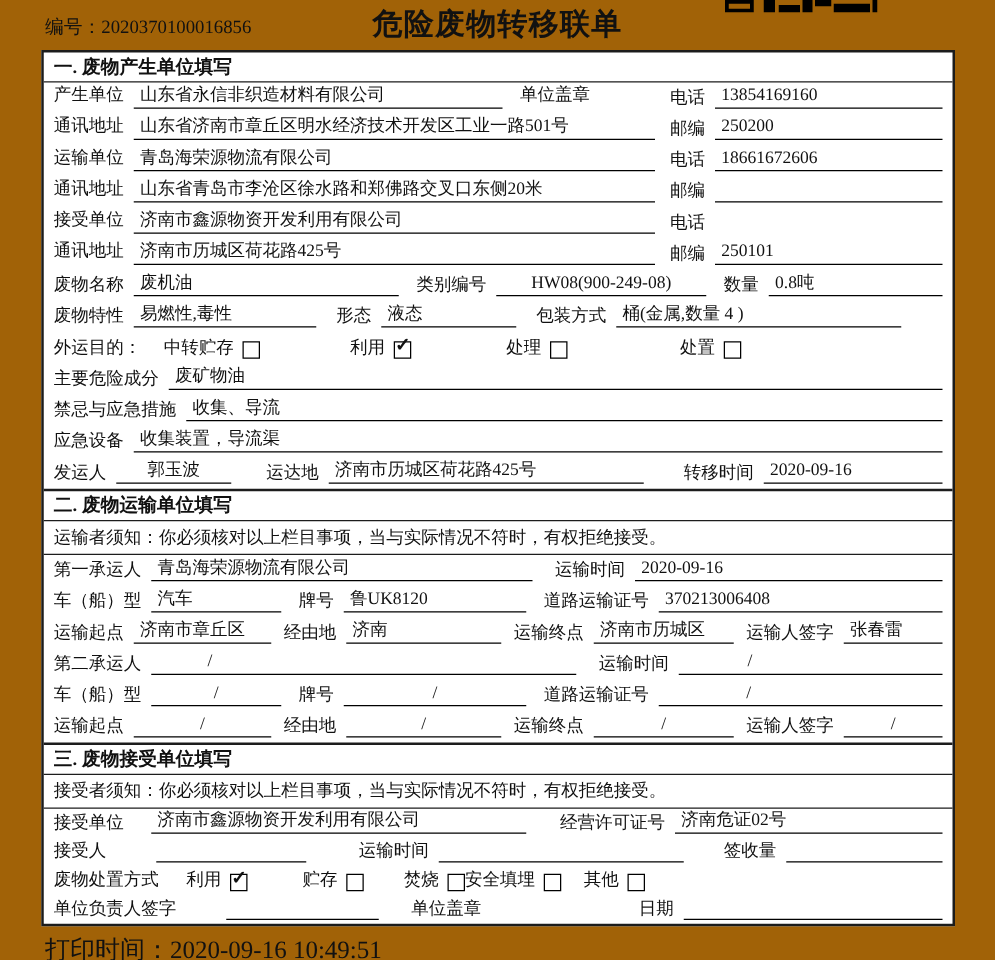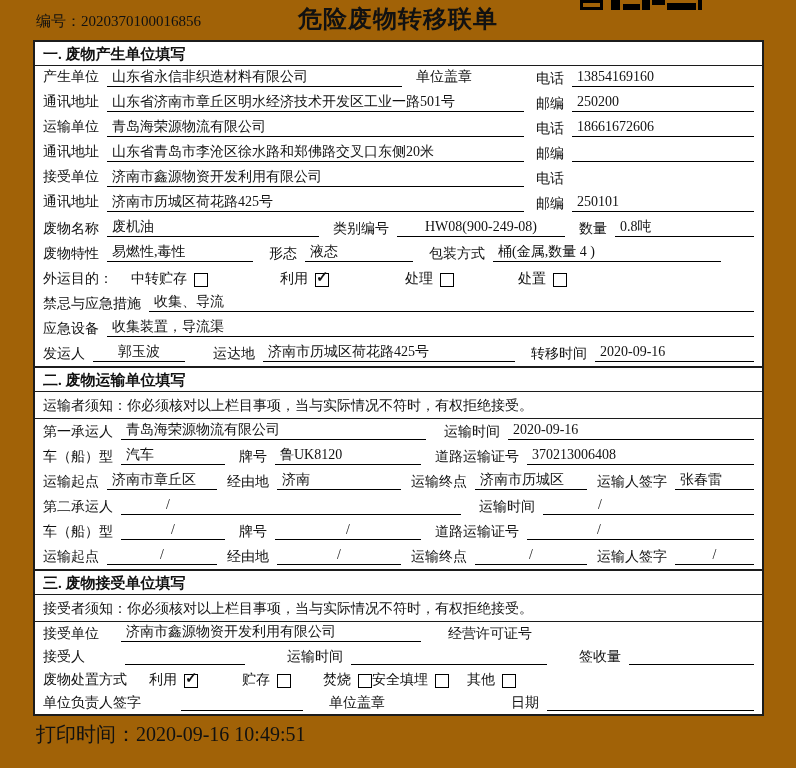--- a/index.html
+++ b/index.html
@@ -162,43 +162,47 @@
           <span class="cb"></span>
         </span>
         <span class="opt" style="margin-left:72px;">
           <span>利用</span>
           <span class="cb checked"></span>
         </span>
         <span class="opt" style="margin-left:76px;">
           <span>处理</span>
           <span class="cb"></span>
         </span>
-        <span class="opt" style="margin-left:64px;">
+        <span class="opt" style="margin-left:90px;">
           <span>处置</span>
           <span class="cb"></span>
         </span>
       </div>
 
+      <div class="row">
+        <span class="lb">主要危险成分</span>
+        <span class="u uf">废矿物油</span>
+      </div>
 
       <div class="row">
         <span class="lb">禁忌与应急措施</span>
         <span class="u uf">收集、导流</span>
       </div>
 
       <div class="row">
         <span class="lb">应急设备</span>
         <span class="u uf">收集装置，导流渠</span>
       </div>
 
       <div class="row">
         <span class="lb">发运人</span>
         <span class="u ctr" style="width:92px;">郭玉波</span>
         <span class="lb" style="margin-left:28px;">运达地</span>
         <span class="u" style="width:252px;">济南市历城区荷花路425号</span>
-        <span class="lb" style="margin-left:16px;">转移时间</span>
+        <span class="lb" style="margin-left:32px;">转移时间</span>
         <span class="u uf">2020-09-16</span>
       </div>
     </div>
 
     <div class="sec s2">
       <div class="sh">二. 废物运输单位填写</div>
       <div class="note">运输者须知：你必须核对以上栏目事项，当与实际情况不符时，有权拒绝接受。</div>
 
       <div class="row">
         <span class="lb">第一承运人</span>
@@ -256,20 +260,21 @@
     </div>
 
     <div class="sec s3">
       <div class="sh">三. 废物接受单位填写</div>
       <div class="note">接受者须知：你必须核对以上栏目事项，当与实际情况不符时，有权拒绝接受。</div>
 
       <div class="row">
         <span class="lb">接受单位</span>
         <span class="u" style="width:300px;margin-left:22px;">济南市鑫源物资开发利用有限公司</span>
         <span class="lb" style="margin-left:27px;">经营许可证号</span>
+        <span class="u uf">济南危证02号</span>
       </div>
 
       <div class="row">
         <span class="lb">接受人</span>
         <span class="u" style="width:120px;margin-left:40px;"></span>
         <span class="lb" style="margin-left:42px;">运输时间</span>
         <span class="u" style="width:196px;"></span>
         <span class="lb" style="margin-left:32px;">签收量</span>
         <span class="u uf"></span>
       </div>

